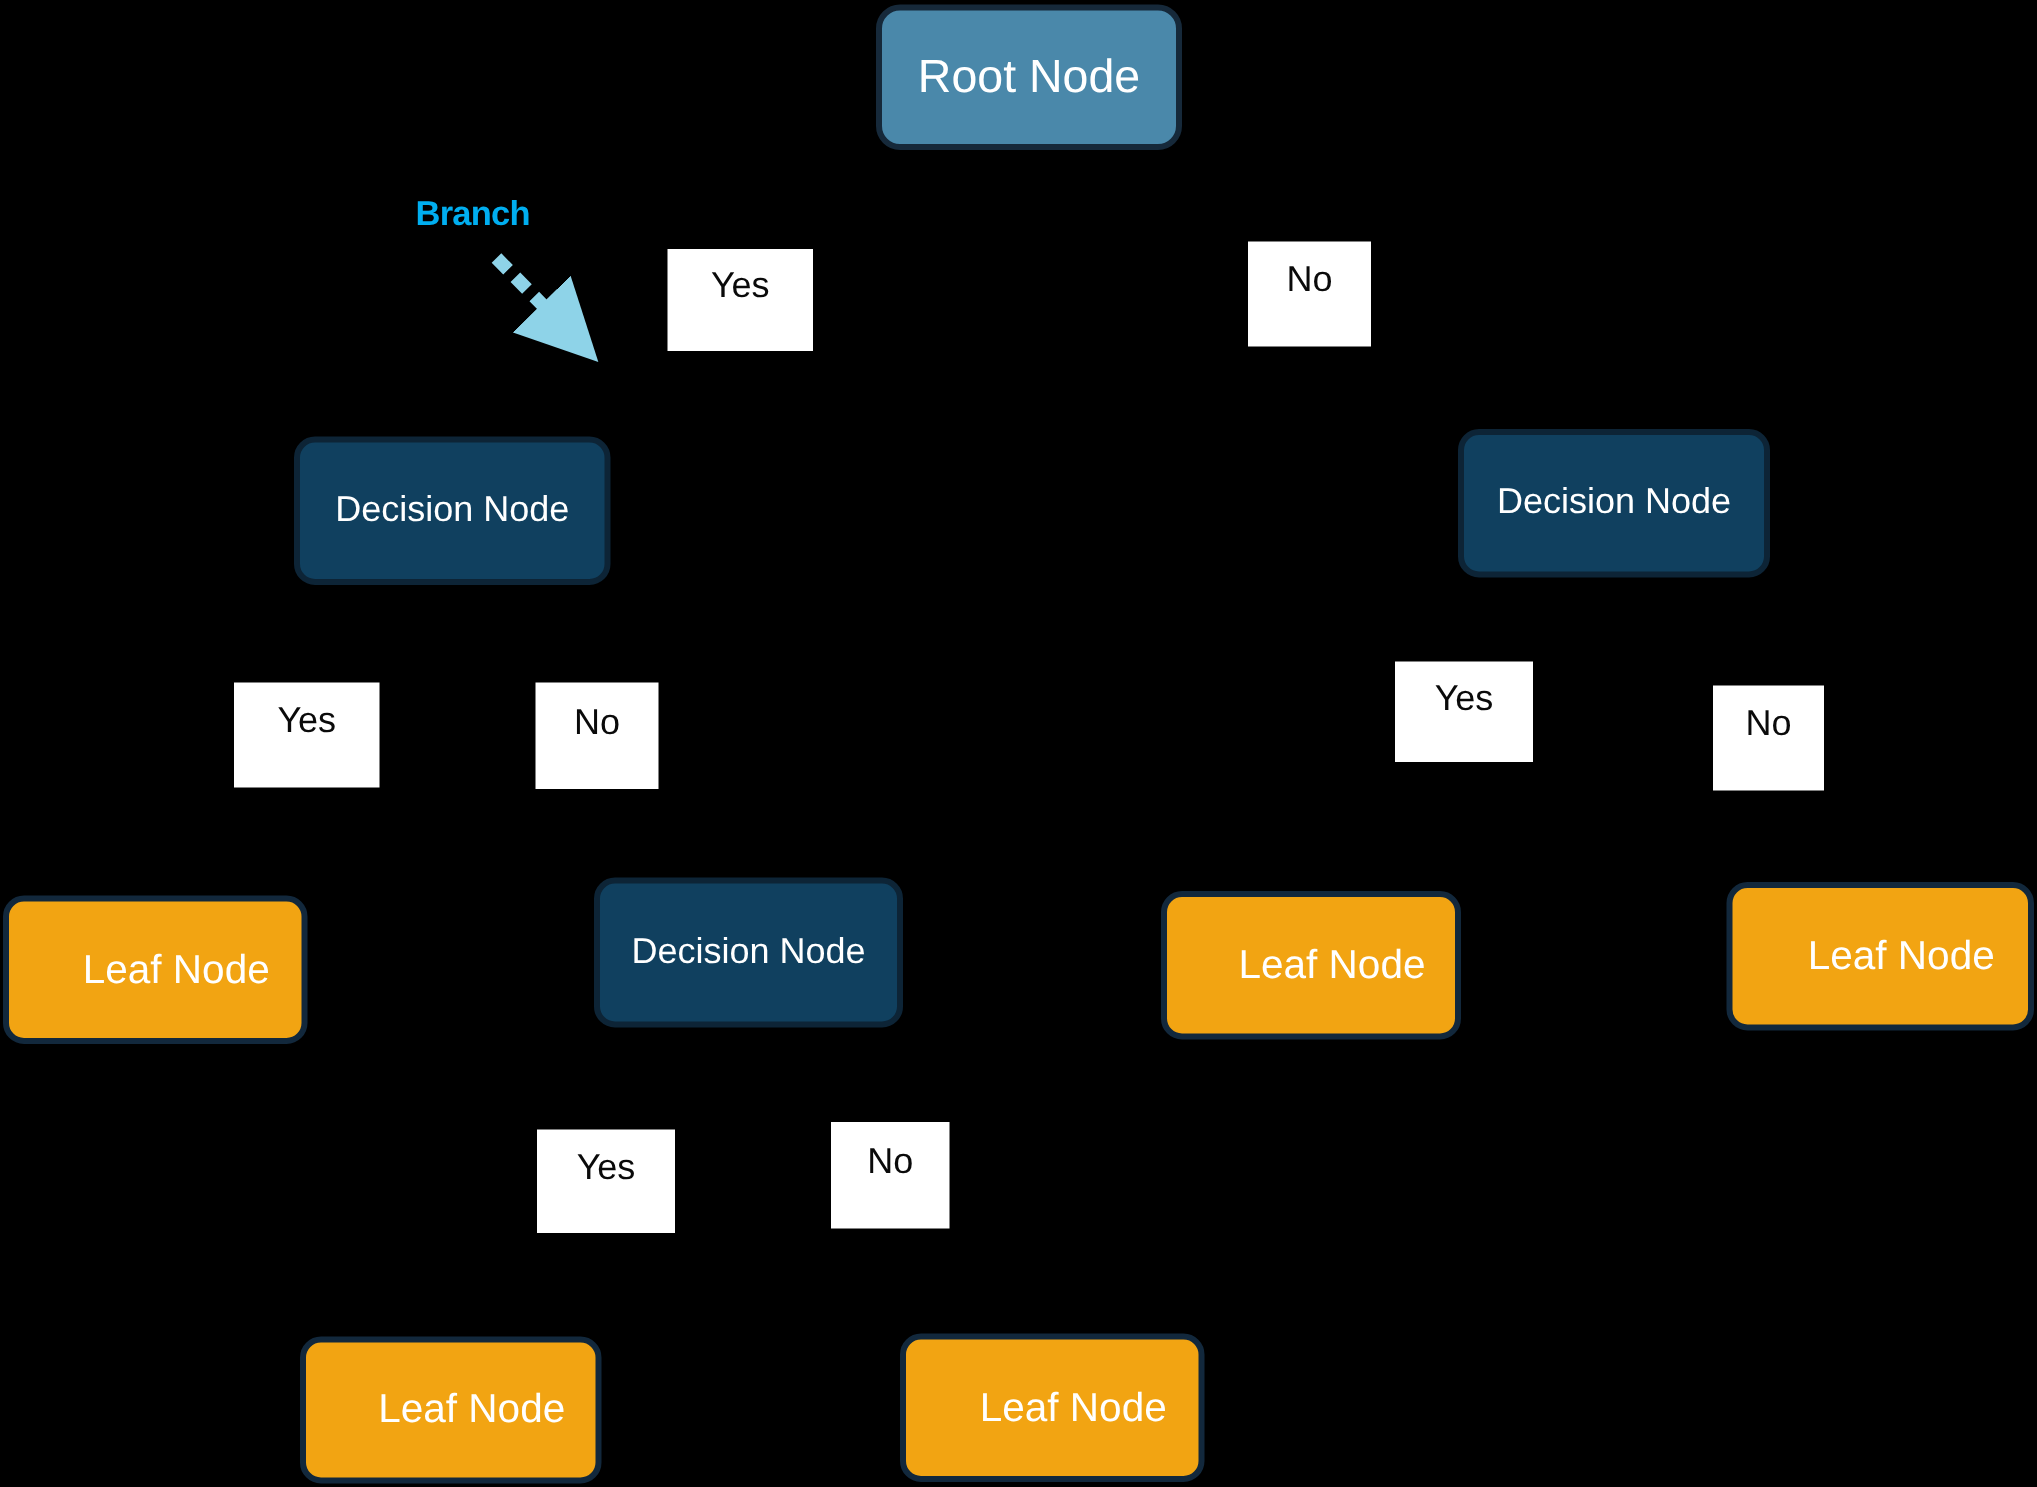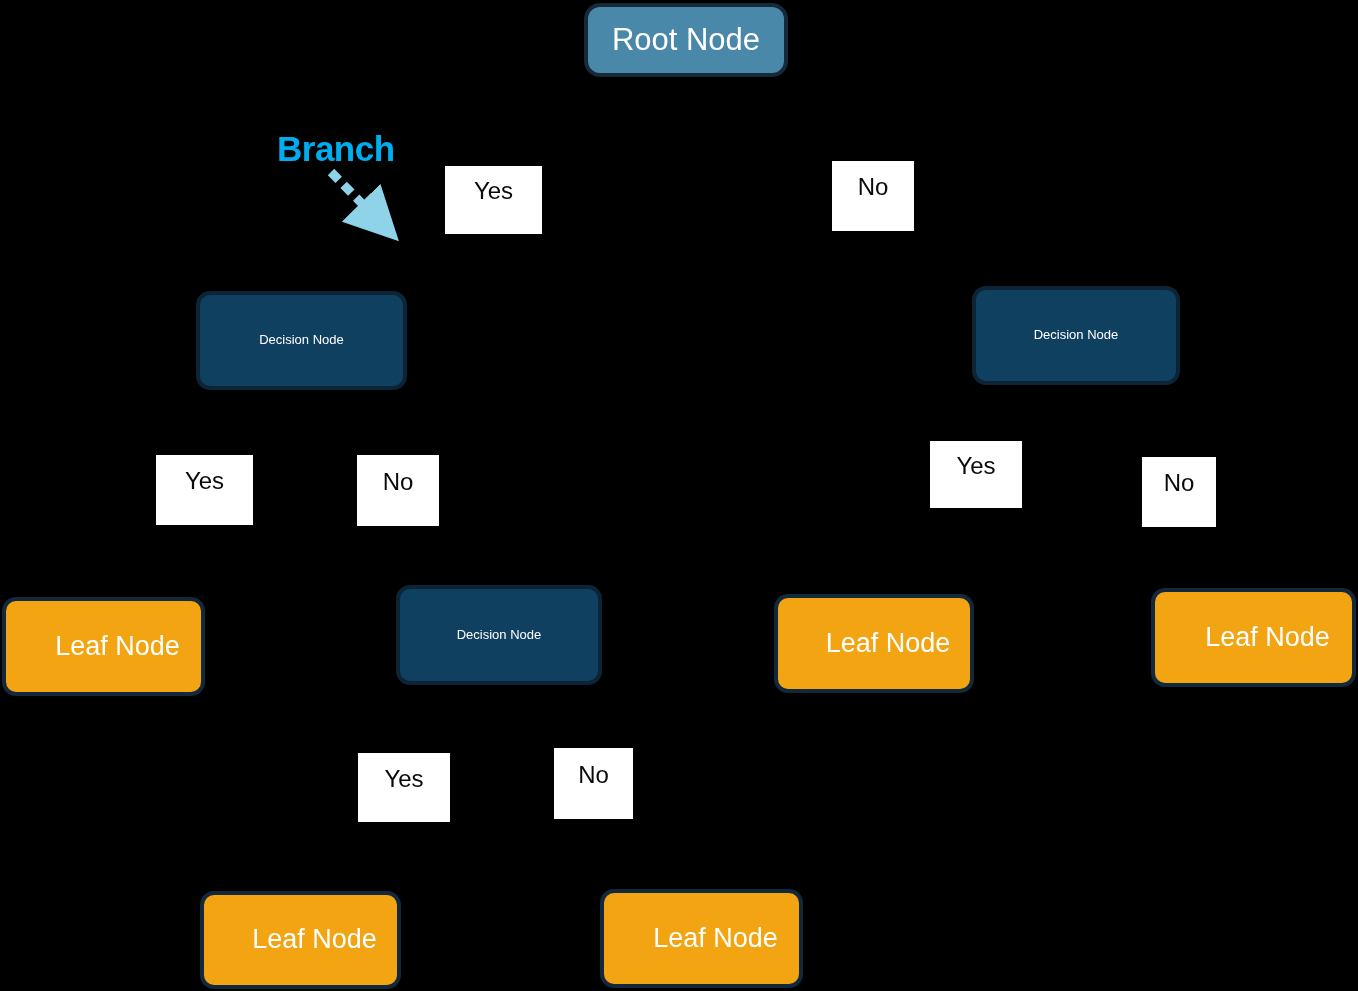--- a/index.html
+++ b/index.html
@@ -42,40 +42,40 @@
   }
 
   .node.leaf {
     background: #f2a412;
     border-color: #12283c;
   }
 
   
   .t-xl { font-size: 31px; }
   .t-lg { font-size: 27px; padding-left: 28px; }
-  .t-md { font-size: 13px; }
+  .t-md { font-size: 24px; }
 
   .edge-label {
     position: absolute;
     box-sizing: border-box;
     background: #ffffff;
     color: #0a0a0a;
     display: flex;
     align-items: center;
     justify-content: center;
     font-size: 24px;
     line-height: 1;
     padding: 2px 6px 20px 6px;
     user-select: none;
   }
 
   .branch-note {
     position: absolute;
     color: #00aef0;
-    font-size: 35px;
+    font-size: 23px;
     font-weight: bold;
     letter-spacing: -0.5px;
     user-select: none;
   }
 
   .branch-arrow {
     position: absolute;
     left: 318px;
     top: 160px;
     width: 95px;
@@ -102,21 +102,21 @@
     <line x1="686" y1="100" x2="301" y2="291"></line>
     <line x1="686" y1="100" x2="1076" y2="286"></line>
     <line x1="301" y1="390" x2="103" y2="597"></line>
     <line x1="301" y1="390" x2="499" y2="585"></line>
     <line x1="1076" y1="385" x2="874" y2="594"></line>
     <line x1="1076" y1="385" x2="1253" y2="588"></line>
     <line x1="499" y1="685" x2="300" y2="891"></line>
     <line x1="499" y1="685" x2="701" y2="889"></line>
   </svg>
 
-  <div class="node root t-xl" style="left:584px; top:3px; width:204px; height:74px;">
+  <div class="node root t-xl" style="left:584px; top:3px; width:204px; height:97px;">
     <span>Root Node</span>
   </div>
 
   <div class="node decision t-md" style="left:196px; top:291px; width:211px; height:99px;">
     <span>Decision Node</span>
   </div>
 
   <div class="node decision t-md" style="left:972px; top:286px; width:208px; height:99px;">
     <span>Decision Node</span>
   </div>

